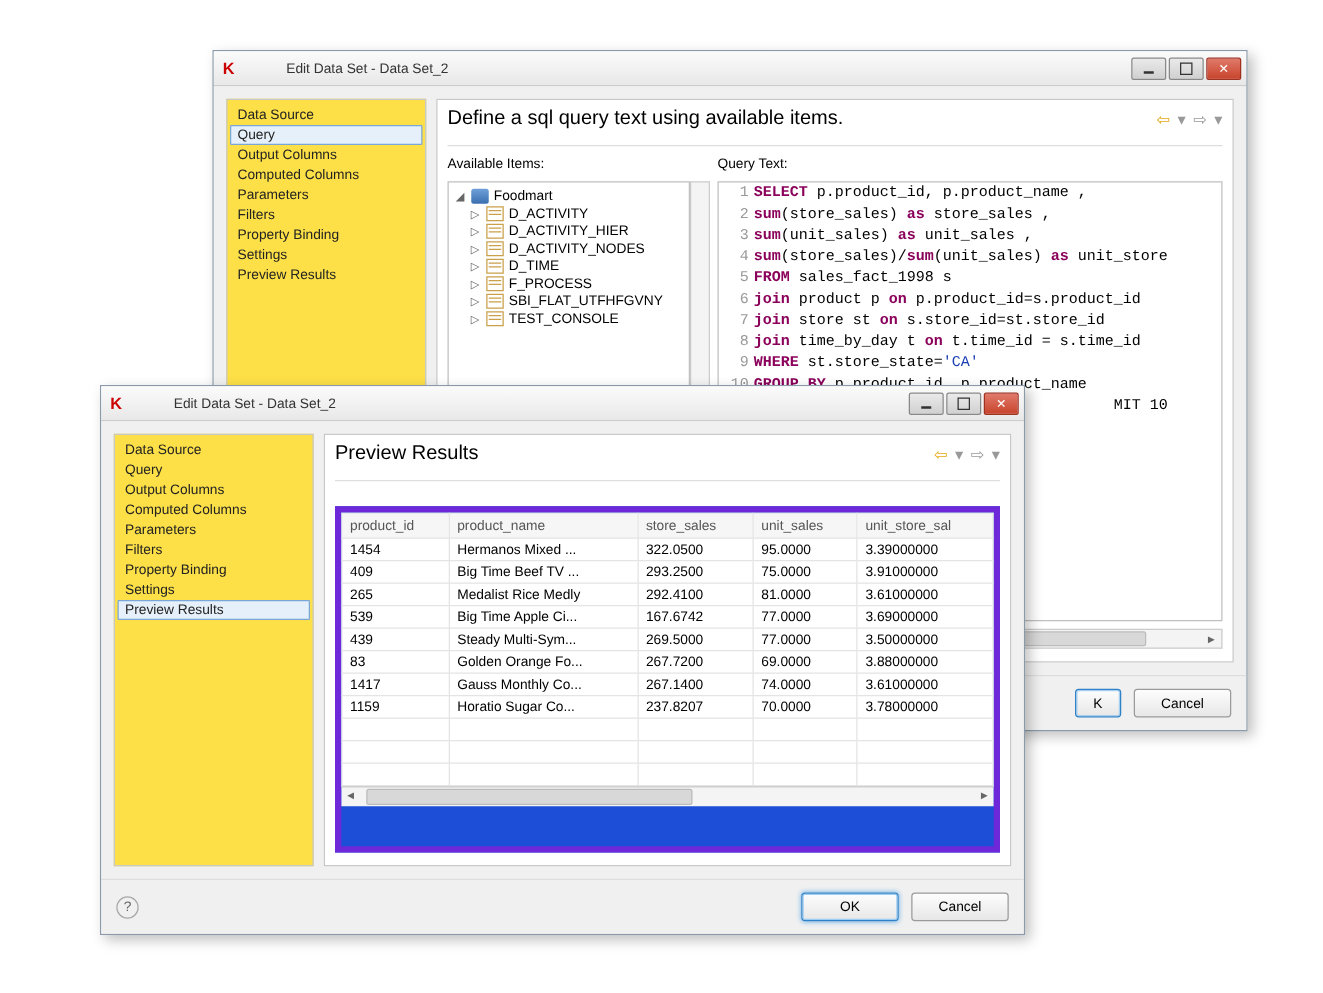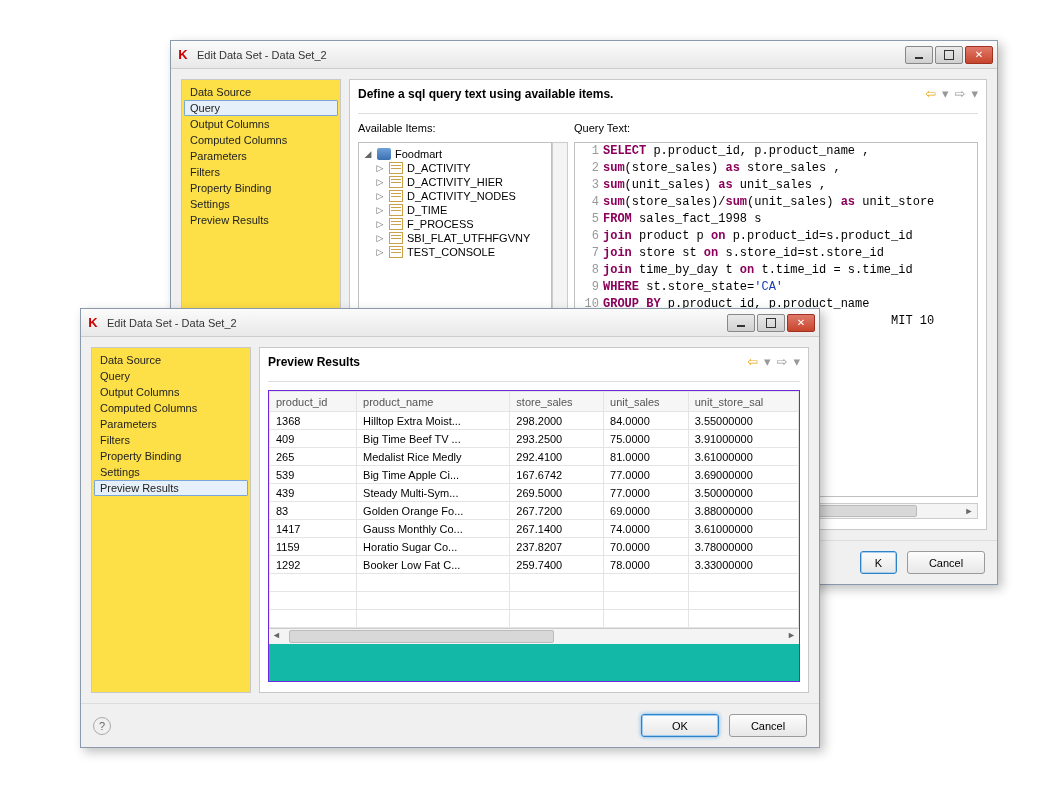--- a/index.html
+++ b/index.html
@@ -26,21 +26,21 @@
     display: flex;
     align-items: center;
     padding: 0 4px;
   }
   .titlebar .icon-k {
     width: 16px; height: 16px;
     margin-right: 6px;
     display: flex; align-items:center; justify-content:center;
     font-weight: bold; color: #c00; font-size: 13px;
   }
-  .titlebar .title { flex: 1; color: #333; }
+  .titlebar .title { flex: 1; color: #333; margin-left: 32px; }
   .winbtns { display: flex; gap: 2px; }
   .winbtn {
     width: 28px; height: 18px;
     background: linear-gradient(to bottom,#eaeaea,#d0d0d0);
     border: 1px solid #888;
     border-radius: 2px;
     display:flex; align-items:center; justify-content:center;
     font-size: 10px; color:#333;
   }
   .winbtn.close { background: linear-gradient(to bottom,#e07a6a,#c8442c); color:#fff; border-color:#a03020;}
@@ -79,21 +79,21 @@
     padding: 6px 8px 10px 8px;
     display: flex;
     flex-direction: column;
   }
   .main-header {
     display: flex;
     align-items: center;
     justify-content: space-between;
     margin-bottom: 8px;
   }
-  .main-header .heading { font-weight: bold; font-size: 12px; }
+  .main-header .heading { font-weight: normal; font-size: 16px; }
   .nav-arrows { display:flex; gap:6px; align-items:center; font-size:13px; }
   .nav-arrows span { color:#999; }
   .nav-arrows .back { color:#e6a817; }
   .hr { height:1px; background:#ddd; margin: 4px 0 8px 0; }
 
   .panes { display:flex; gap:6px; flex:1; min-height:0; }
   .pane-col { display:flex; flex-direction:column; }
   .pane-label { margin-bottom:8px; }
   .tree {
     border:1px solid #c0c0c0; background:#fff; flex:1; padding:4px 2px;
@@ -157,21 +157,21 @@
   .preview-area { flex:1; display:flex; flex-direction:column; }
   table.preview {
     border-collapse:collapse; width:100%; background:#fff;
   }
   table.preview th, table.preview td {
     border:1px solid #e4e4e4; padding:2px 6px; text-align:left; font-size:11px;
     white-space:nowrap; overflow:hidden; text-overflow:ellipsis;
   }
   table.preview th { background:#f6f6f6; font-weight:normal; color:#555; height:20px;}
   table.preview td { height:18px; }
-  .table-wrap { border:1px solid #6d28d9; background:#14b8a6; flex:1; overflow:hidden;}
+  .table-wrap { border:5px solid #6d28d9; background:#1d4ed8; flex:1; overflow:hidden;margin-top:12px;}
   .table-scroll { height:16px; border-top:1px solid #ccc; background:#f4f4f4; position:relative;}
   .table-scroll::before{content:"◄"; position:absolute; left:3px; top:1px; font-size:9px; color:#666;}
   .table-scroll::after{content:"►"; position:absolute; right:3px; top:1px; font-size:9px; color:#666;}
   .table-scroll .th { position:absolute; left:20px; width:50%; top:1px; bottom:1px; background:#d8d8d8; border:1px solid #bbb; border-radius:2px;}
   .status-line { margin-top:8px; color:#333;}
 </style>
 </head>
 <body>
 
 <div class="window" style="left:170px; top:40px; width:828px; height:545px;">
@@ -329,25 +329,25 @@
                 <tr id="preview-header">
                   <th>product_id</th>
                   <th>product_name</th>
                   <th>store_sales</th>
                   <th>unit_sales</th>
                   <th>unit_store_sal</th>
                 </tr>
               </thead>
             <tbody id="preview-body">
                 <tr>
-                  <td>1368</td>
-                  <td>Hilltop Extra Moist...</td>
-                  <td>298.2000</td>
-                  <td>84.0000</td>
-                  <td>3.55000000</td>
+                  <td>1454</td>
+                  <td>Hermanos Mixed ...</td>
+                  <td>322.0500</td>
+                  <td>95.0000</td>
+                  <td>3.39000000</td>
                 </tr>
                 <tr>
                   <td>409</td>
                   <td>Big Time Beef TV ...</td>
                   <td>293.2500</td>
                   <td>75.0000</td>
                   <td>3.91000000</td>
                 </tr>
                 <tr>
                   <td>265</td>
@@ -383,27 +383,20 @@
                   <td>267.1400</td>
                   <td>74.0000</td>
                   <td>3.61000000</td>
                 </tr>
                 <tr>
                   <td>1159</td>
                   <td>Horatio Sugar Co...</td>
                   <td>237.8207</td>
                   <td>70.0000</td>
                   <td>3.78000000</td>
-                </tr>
-                <tr>
-                  <td>1292</td>
-                  <td>Booker Low Fat C...</td>
-                  <td>259.7400</td>
-                  <td>78.0000</td>
-                  <td>3.33000000</td>
                 </tr>
                 <tr>
                   <td>&nbsp;</td>
                   <td>&nbsp;</td>
                   <td>&nbsp;</td>
                   <td>&nbsp;</td>
                   <td>&nbsp;</td>
                 </tr>
                 <tr>
                   <td>&nbsp;</td>

